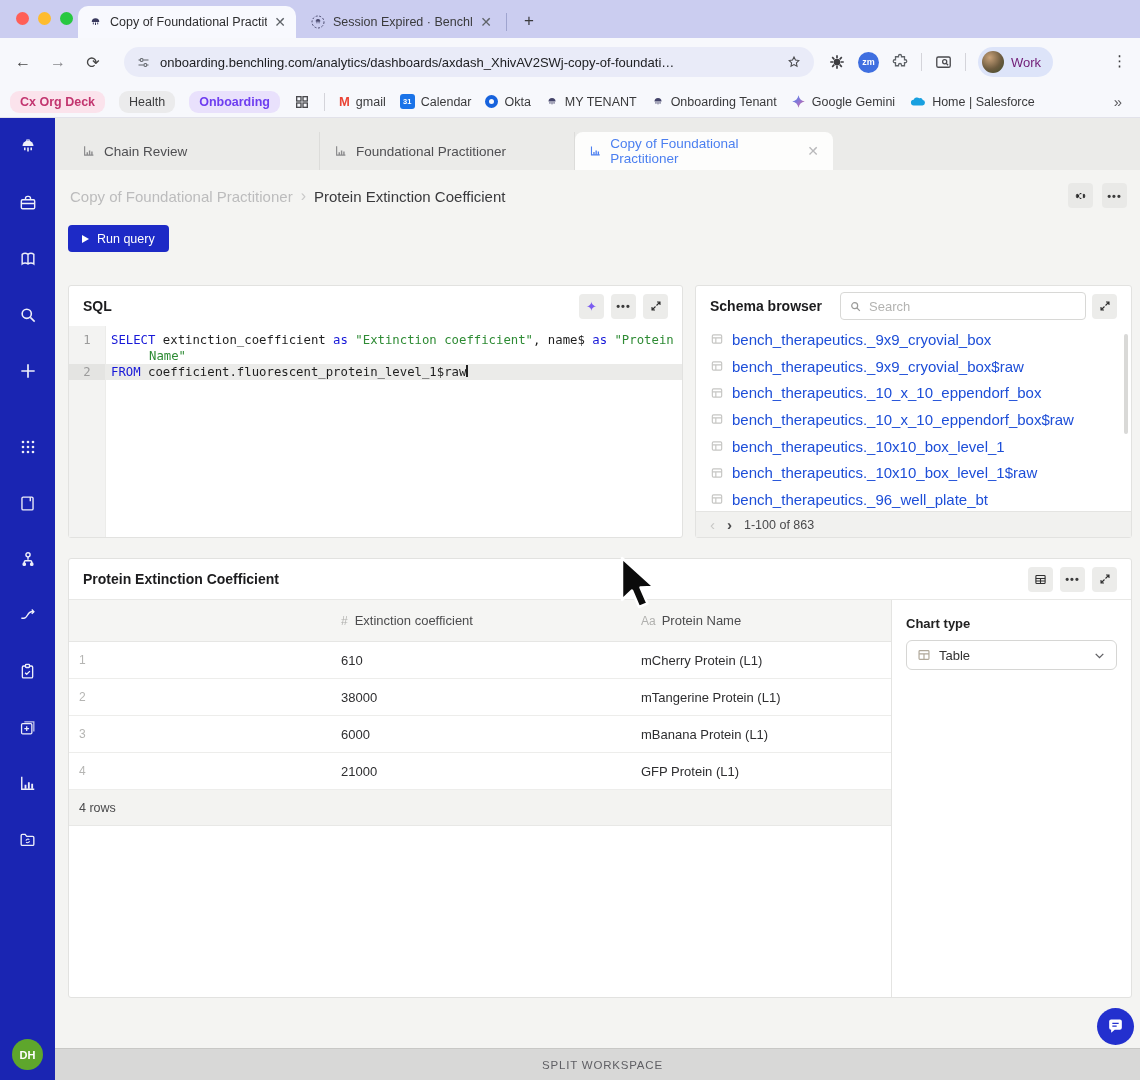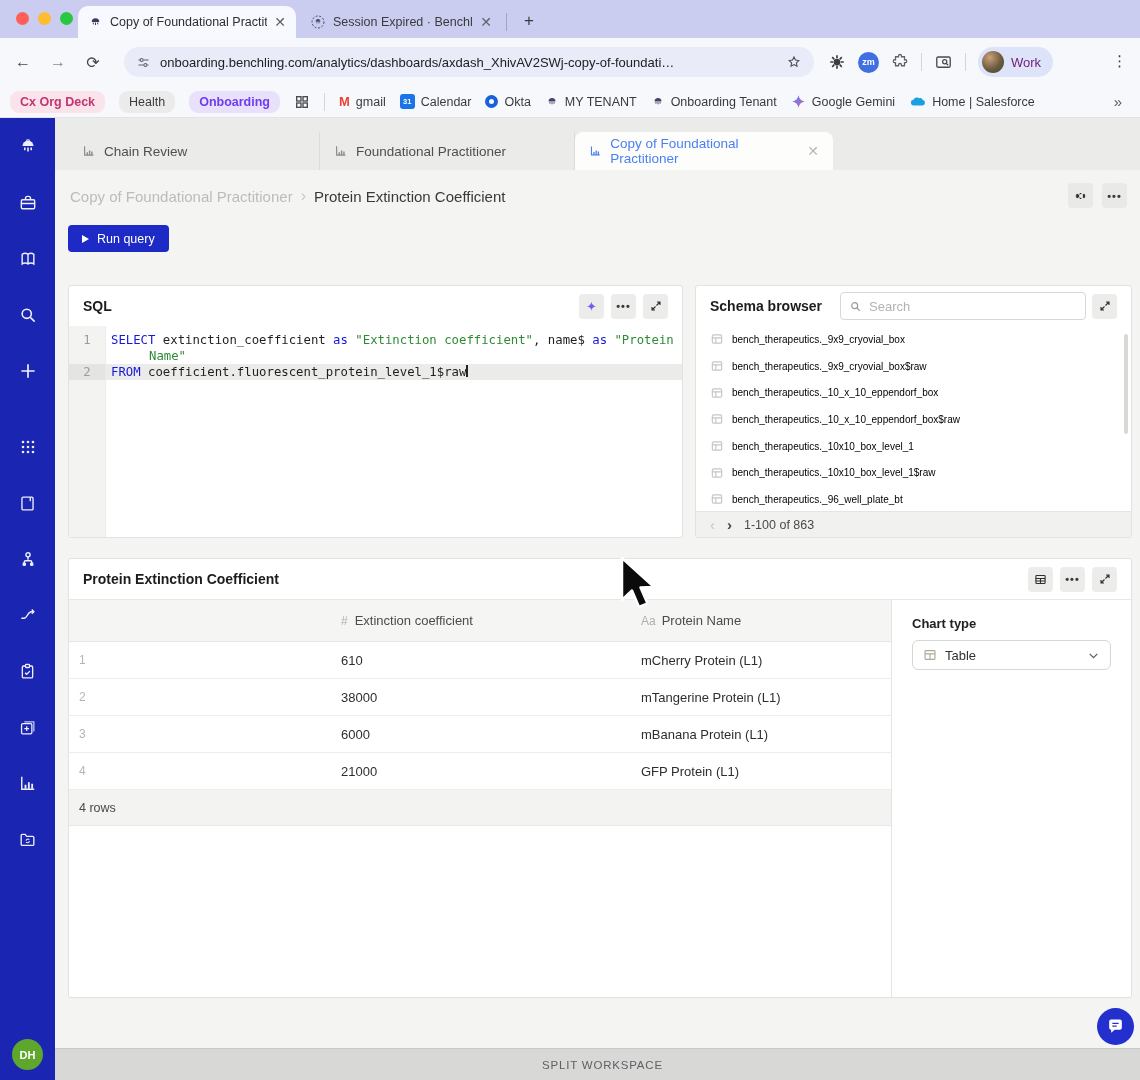--- a/index.html
+++ b/index.html
@@ -87,30 +87,30 @@
   .tok-kw { color:#1718d8; }
   .tok-id { color:#1f1f1f; }
   .tok-str { color:#2e8b34; }
   .caret { display:inline-block; width:1.5px; height:12px; background:#222; vertical-align:-1px; }
 
   .schema-panel { left:640px; top:115px; width:437px; height:253px; }
   .search-box { margin-left:18px; width:246px; height:28px; border:1px solid #d8d8d6; border-radius:4px; background:#fff; display:flex; align-items:center; padding:0 8px; gap:7px; }
   .search-box input { border:none; outline:none; flex:1; font-size:13px; color:#333; background:transparent; font-family:"Liberation Sans", sans-serif; }
   .search-box input::placeholder { color:#b3b3b1; }
   .schema-list { position:absolute; left:0; top:40px; right:0; bottom:26px; overflow:hidden; }
-  .schema-item { height:26.7px; display:flex; align-items:center; gap:8px; padding:0 14px; font-size:10px; color:#000000; white-space:nowrap; }
+  .schema-item { height:26.7px; display:flex; align-items:center; gap:8px; padding:0 14px; font-size:15px; color:#1d4ed8; white-space:nowrap; }
   .schema-scroll { position:absolute; right:3px; top:48px; width:4px; height:100px; background:#d9d9d7; border-radius:2px; }
   .schema-pager { position:absolute; left:0; right:0; bottom:0; height:26px; background:#f1f1ef; border-top:1px solid #e4e4e2; display:flex; align-items:center; gap:12px; padding:0 14px; font-size:12.5px; color:#4a4a4c; }
   .pg-prev { color:#c7c7c5; font-size:15px; }
   .pg-next { color:#4a4a4c; font-size:15px; font-weight:bold; }
 
   .result-panel { left:13px; top:388px; width:1064px; height:440px; }
   .result-body { position:absolute; left:0; top:40px; right:0; bottom:0; display:flex; border-top:1px solid #e8e8e6; }
   .rtable { width:822px; flex:none; }
-  .rchart { flex:1; border-left:1px solid #e4e4e2; padding:16px 20px; }
+  .rchart { flex:1; border-left:1px solid #e4e4e2; padding:16px 14px; }
   .thead { height:42px; background:#f5f5f3; border-bottom:1px solid #e6e6e4; display:flex; align-items:center; font-size:13px; color:#4c4c4e; }
   .trow { height:37px; border-bottom:1px solid #ededeb; display:flex; align-items:center; font-size:13px; color:#2e2e30; }
   .c-num { width:36px; flex:none; padding-left:10px; color:#b5b5b3; font-size:12px; }
   .c-val { width:532px; flex:none; padding-left:236px; display:flex; align-items:center; gap:7px; }
   .c-name { flex:1; padding-left:4px; display:flex; align-items:center; gap:6px; }
   .col-ic { color:#b0b0ae; font-size:12px; }
   .tfoot { height:36px; background:#f3f3f1; border-bottom:1px solid #e8e8e6; display:flex; align-items:center; padding:0 10px; font-size:12.5px; color:#4a4a4c; }
   .chart-type-label { font-size:13px; font-weight:bold; color:#222; margin-bottom:9px; }
   .chart-select { height:30px; border:1px solid #d6d6d4; border-radius:6px; background:#fff; display:flex; align-items:center; gap:8px; padding:0 10px; font-size:13px; color:#333; }
   .chev { margin-left:auto; }

